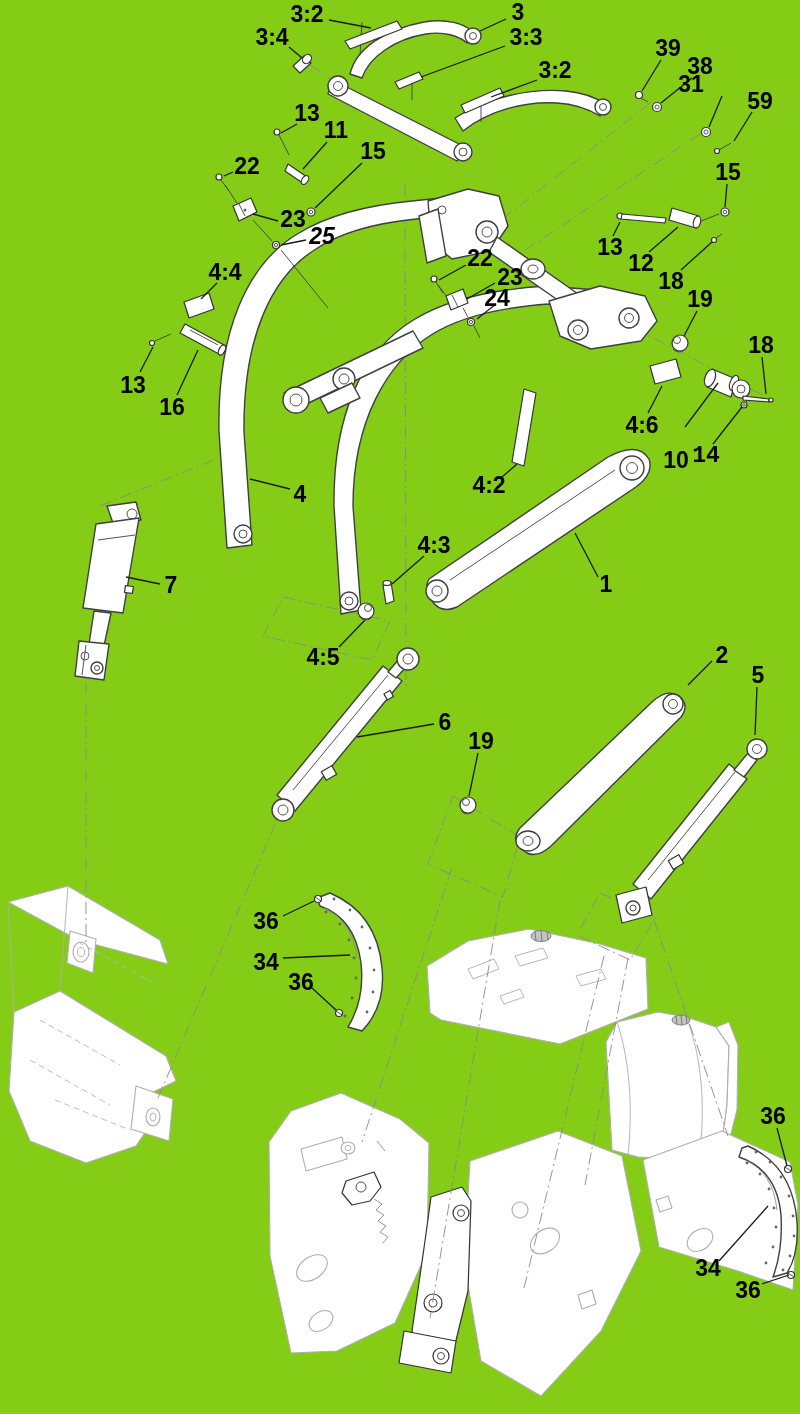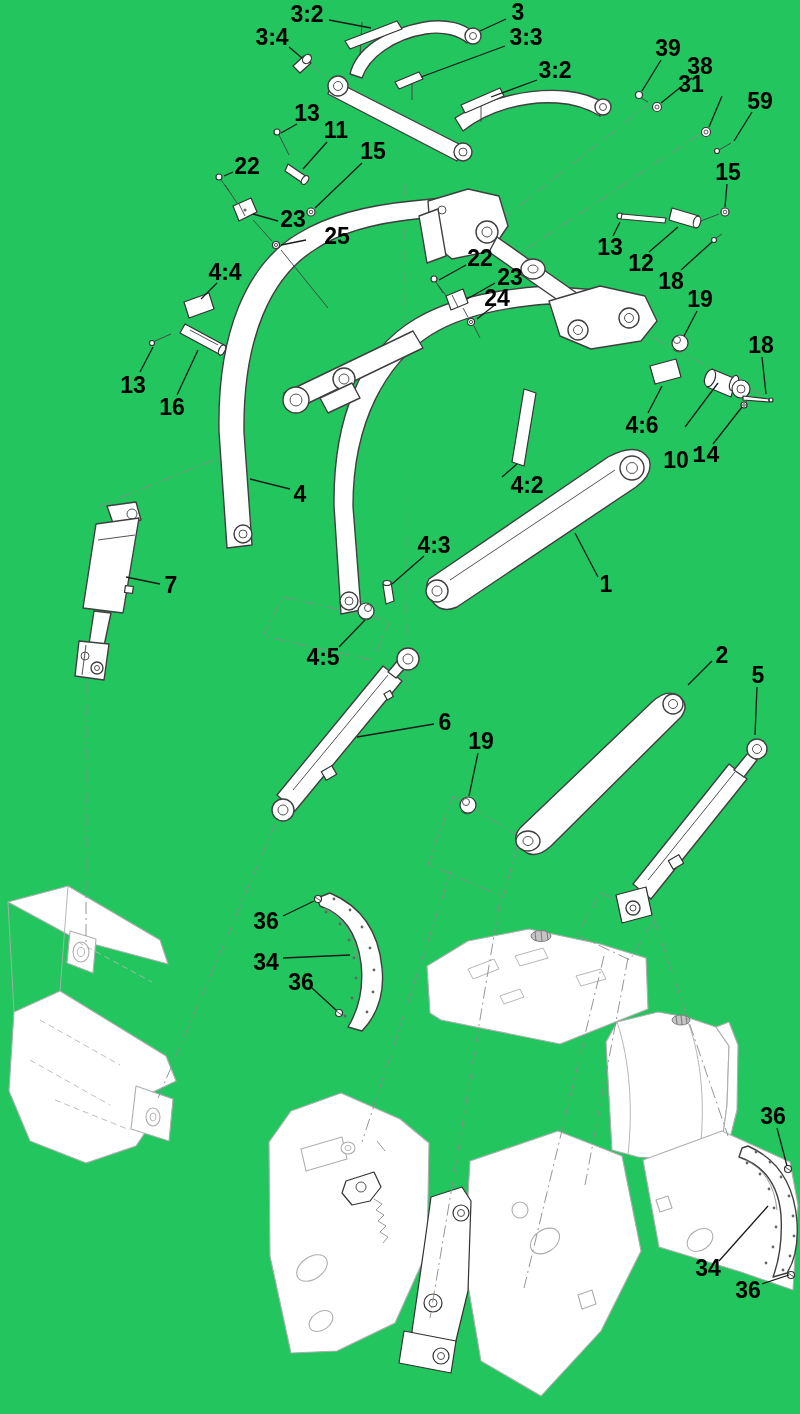--- a/index.html
+++ b/index.html
@@ -1,16 +1,16 @@
 <!DOCTYPE html>
 <html><head>
 <meta charset="utf-8">
 <style>
   html,body{margin:0;padding:0;background:#fff;}
-  .stage{position:relative;width:800px;height:1414px;background:#22c55e;overflow:hidden;
+  .stage{position:relative;width:800px;height:1414px;background:#84cc16;overflow:hidden;
          font-family:"Liberation Sans",sans-serif;}
   svg{position:absolute;left:0;top:0;}
   .callout{position:absolute;transform:translate(-50%,-50%);
            font:700 23px "Liberation Sans",sans-serif;color:#000;white-space:nowrap;}
   
   .p {fill:#fff;stroke:#3f3f3f;stroke-width:1.4;stroke-linejoin:round;}
   .p2{fill:none;stroke:#3f3f3f;stroke-width:0.9;}
   .d {fill:#fff;stroke:#333;stroke-width:1.2;stroke-linejoin:round;}
   .f {fill:#fff;stroke:#aeaeae;stroke-width:1.1;stroke-linejoin:round;}
   .f2{fill:none;stroke:#aeaeae;stroke-width:0.9;}
@@ -438,38 +438,38 @@
       <div class="callout" style="left: 555px; top: 70px;">3:2</div>
       <div class="callout" style="left: 668px; top: 48px;">39</div>
       <div class="callout" style="left: 700px; top: 66px;">38</div>
       <div class="callout" style="left: 691px; top: 84px;">31</div>
       <div class="callout" style="left: 760px; top: 101px;">59</div>
       <div class="callout" style="left: 307px; top: 113px;">13</div>
       <div class="callout" style="left: 336px; top: 130px;">11</div>
       <div class="callout" style="left: 373px; top: 151px;">15</div>
       <div class="callout" style="left: 247px; top: 166px;">22</div>
       <div class="callout" style="left: 293px; top: 219px;">23</div>
-      <div class="callout" style="left: 337px; top: 236px;">25</div>
+      <div class="callout" style="left: 322px; top: 236px; font-style: italic;">25</div>
       <div class="callout" style="left: 728px; top: 172px;">15</div>
       <div class="callout" style="left: 610px; top: 247px;">13</div>
       <div class="callout" style="left: 641px; top: 263px;">12</div>
       <div class="callout" style="left: 671px; top: 281px;">18</div>
       <div class="callout" style="left: 225px; top: 272px;">4:4</div>
       <div class="callout" style="left: 480px; top: 258px;">22</div>
       <div class="callout" style="left: 510px; top: 277px;">23</div>
       <div class="callout" style="left: 497px; top: 298px;">24</div>
       <div class="callout" style="left: 700px; top: 299px;">19</div>
       <div class="callout" style="left: 761px; top: 345px;">18</div>
       <div class="callout" style="left: 133px; top: 385px;">13</div>
       <div class="callout" style="left: 172px; top: 407px;">16</div>
       <div class="callout" style="left: 642px; top: 425px;">4:6</div>
       <div class="callout" style="left: 676px; top: 460px;">10</div>
       <div class="callout" style="left: 706px; top: 456px; font-family: Liberation Mono, monospace;">14</div>
       <div class="callout" style="left: 300px; top: 494px;">4</div>
-      <div class="callout" style="left: 489px; top: 485px; margin-left: 38px;">4:2</div>
+      <div class="callout" style="left: 489px; top: 485px;">4:2</div>
       <div class="callout" style="left: 606px; top: 584px;">1</div>
       <div class="callout" style="left: 171px; top: 585px;">7</div>
       <div class="callout" style="left: 434px; top: 545px;">4:3</div>
       <div class="callout" style="left: 323px; top: 657px;">4:5</div>
       <div class="callout" style="left: 445px; top: 722px;">6</div>
       <div class="callout" style="left: 722px; top: 655px;">2</div>
       <div class="callout" style="left: 758px; top: 675px;">5</div>
       <div class="callout" style="left: 481px; top: 741px;">19</div>
       <div class="callout" style="left: 266px; top: 921px;">36</div>
       <div class="callout" style="left: 266px; top: 962px;">34</div>

